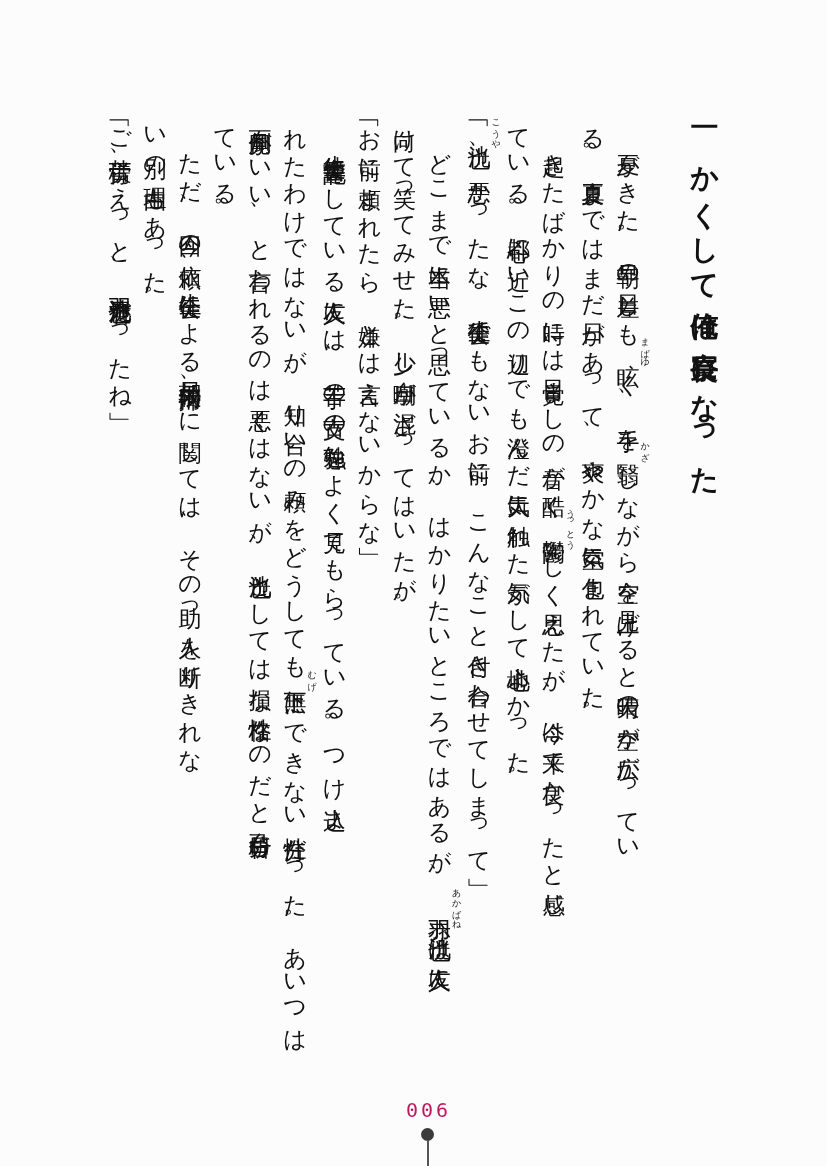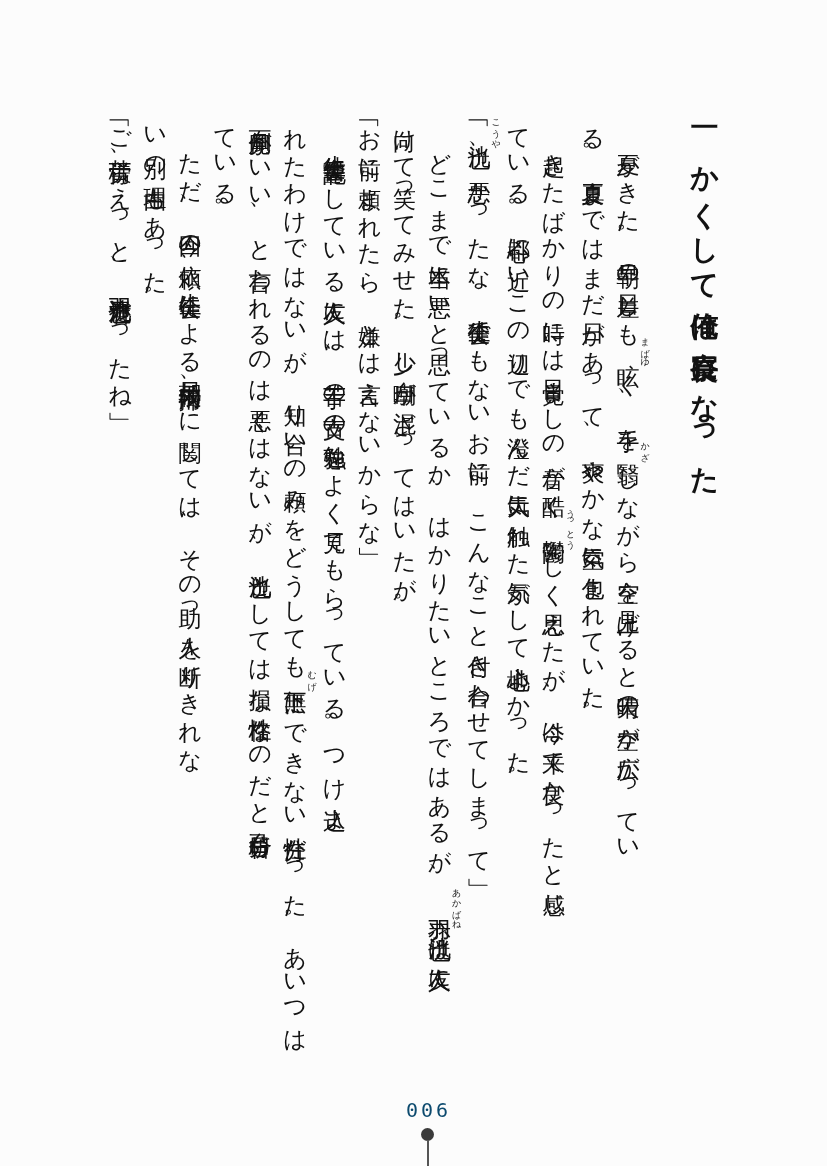--- a/index.html
+++ b/index.html
@@ -63,21 +63,21 @@
   }
   .page-number {
     position: absolute;
     bottom: 44px;
     left: calc(50% + 15px);
     transform: translateX(-50%);
     font-family: "DejaVu Sans Mono", "Liberation Mono", monospace;
     font-size: 20px;
     font-weight: 400;
     letter-spacing: 3px;
-    color: #0c4a6e;
+    color: #be185d;
   }
   .ornament {
     position: absolute;
     bottom: 0;
     left: calc(50% + 14px);
     transform: translateX(-50%);
     height: 38px;
     width: 14px;
     display: flex;
     flex-direction: column;

